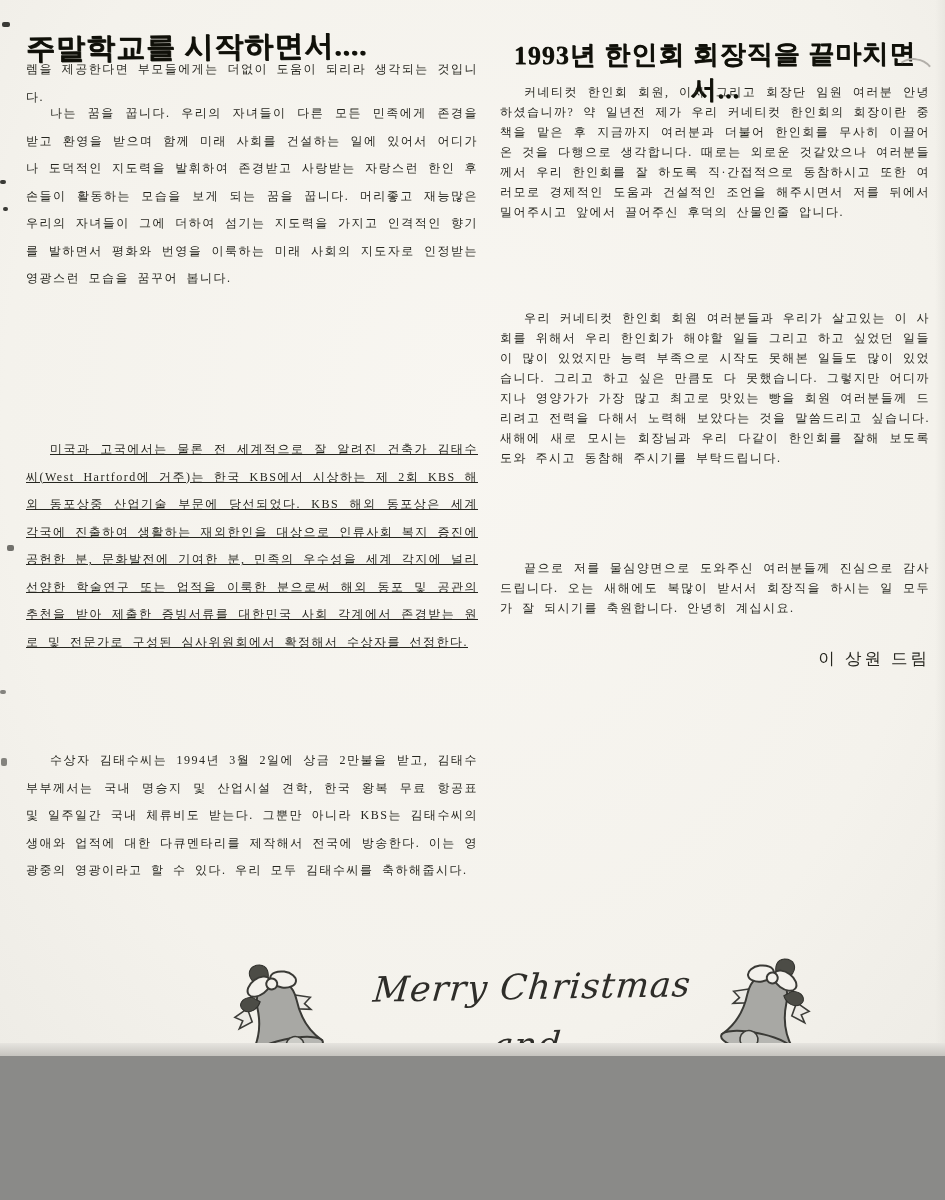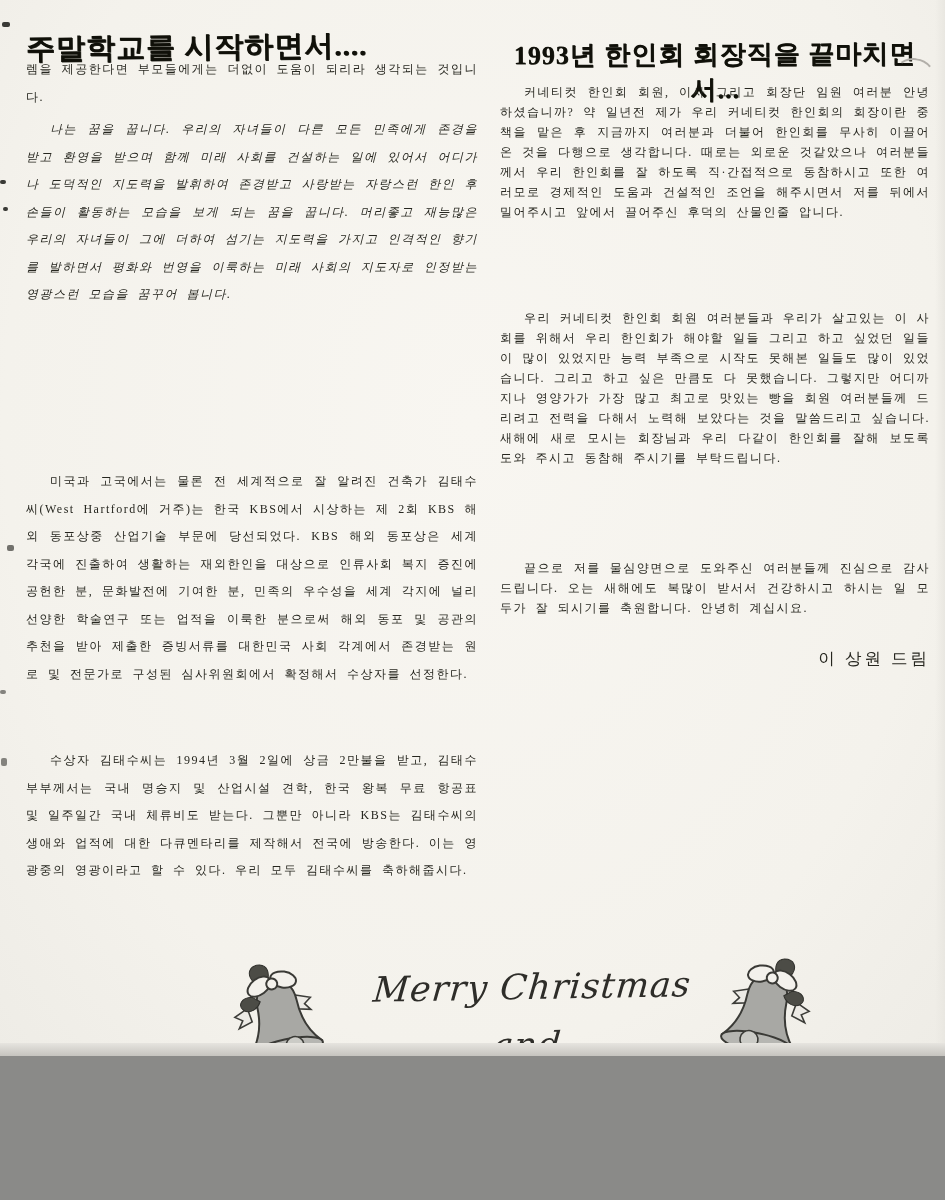--- a/index.html
+++ b/index.html
@@ -81,31 +81,31 @@
   }
 </style>
 </head>
 <body>
 
 <div class="page">
 
   <section class="col col-left">
     <h1 class="abs brush-title" style="top:8px;">주말학교를 시작하면서....</h1>
     <p class="abs body-text" style="top:56px;">렘을 제공한다면 부모들에게는 더없이 도움이 되리라 생각되는 것입니다.</p>
-    <p class="abs body-text indent" style="top:116px;font-style:italic;">나는 꿈을 꿉니다. 우리의 자녀들이 다른 모든 민족에게 존경을 받고 환영을 받으며 함께 미래 사회를 건설하는 일에 있어서 어디가나 도덕적인 지도력을 발휘하여 존경받고 사랑받는 자랑스런 한인 후손들이 활동하는 모습을 보게 되는 꿈을 꿉니다. 머리좋고 재능많은 우리의 자녀들이 그에 더하여 섬기는 지도력을 가지고 인격적인 향기를 발하면서 평화와 번영을 이룩하는 미래 사회의 지도자로 인정받는 영광스런 모습을 꿈꾸어 봅니다.</p>
+    <p class="abs body-text indent" style="top:100px;">나는 꿈을 꿉니다. 우리의 자녀들이 다른 모든 민족에게 존경을 받고 환영을 받으며 함께 미래 사회를 건설하는 일에 있어서 어디가나 도덕적인 지도력을 발휘하여 존경받고 사랑받는 자랑스런 한인 후손들이 활동하는 모습을 보게 되는 꿈을 꿉니다. 머리좋고 재능많은 우리의 자녀들이 그에 더하여 섬기는 지도력을 가지고 인격적인 향기를 발하면서 평화와 번영을 이룩하는 미래 사회의 지도자로 인정받는 영광스런 모습을 꿈꾸어 봅니다.</p>
 
-    <p class="abs body-text indent" style="top:468px;">미국과 고국에서는 물론 전 세계적으로 잘 알려진 건축가 김태수씨(West Hartford에 거주)는 한국 KBS에서 시상하는 제 2회 KBS 해외 동포상중 산업기술 부문에 당선되었다. KBS 해외 동포상은 세계 각국에 진출하여 생활하는 재외한인을 대상으로 인류사회 복지 증진에 공헌한 분, 문화발전에 기여한 분, 민족의 우수성을 세계 각지에 널리 선양한 학술연구 또는 업적을 이룩한 분으로써 해외 동포 및 공관의 추천을 받아 제출한 증빙서류를 대한민국 사회 각계에서 존경받는 원로 및 전문가로 구성된 심사위원회에서 확정해서 수상자를 선정한다.</p>
+    <p class="abs body-text indent" style="top:436px;text-decoration:underline;">미국과 고국에서는 물론 전 세계적으로 잘 알려진 건축가 김태수씨(West Hartford에 거주)는 한국 KBS에서 시상하는 제 2회 KBS 해외 동포상중 산업기술 부문에 당선되었다. KBS 해외 동포상은 세계 각국에 진출하여 생활하는 재외한인을 대상으로 인류사회 복지 증진에 공헌한 분, 문화발전에 기여한 분, 민족의 우수성을 세계 각지에 널리 선양한 학술연구 또는 업적을 이룩한 분으로써 해외 동포 및 공관의 추천을 받아 제출한 증빙서류를 대한민국 사회 각계에서 존경받는 원로 및 전문가로 구성된 심사위원회에서 확정해서 수상자를 선정한다.</p>
     <p class="abs body-text indent" style="top:747px;">수상자 김태수씨는 1994년 3월 2일에 상금 2만불을 받고, 김태수 부부께서는 국내 명승지 및 산업시설 견학, 한국 왕복 무료 항공표 및 일주일간 국내 체류비도 받는다. 그뿐만 아니라 KBS는 김태수씨의 생애와 업적에 대한 다큐멘타리를 제작해서 전국에 방송한다. 이는 영광중의 영광이라고 할 수 있다. 우리 모두 김태수씨를 축하해줍시다.</p>
   </section>
 
   <section class="col col-right">
     <h1 class="abs brush-title center" style="top:20px;font-size:26px;">1993년 한인회 회장직을 끝마치면서...</h1>
     <p class="abs body-text indent" style="top:82px;">커네티컷 한인회 회원, 이사 그리고 회장단 임원 여러분 안녕하셨습니까? 약 일년전 제가 우리 커네티컷 한인회의 회장이란 중책을 맡은 후 지금까지 여러분과 더불어 한인회를 무사히 이끌어온 것을 다행으로 생각합니다. 때로는 외로운 것같았으나 여러분들께서 우리 한인회를 잘 하도록 직·간접적으로 동참하시고 또한 여러모로 경제적인 도움과 건설적인 조언을 해주시면서 저를 뒤에서 밀어주시고 앞에서 끌어주신 후덕의 산물인줄 압니다.</p>
     <p class="abs body-text indent" style="top:308px;">우리 커네티컷 한인회 회원 여러분들과 우리가 살고있는 이 사회를 위해서 우리 한인회가 해야할 일들 그리고 하고 싶었던 일들이 많이 있었지만 능력 부족으로 시작도 못해본 일들도 많이 있었습니다. 그리고 하고 싶은 만큼도 다 못했습니다. 그렇지만 어디까지나 영양가가 가장 많고 최고로 맛있는 빵을 회원 여러분들께 드리려고 전력을 다해서 노력해 보았다는 것을 말씀드리고 싶습니다. 새해에 새로 모시는 회장님과 우리 다같이 한인회를 잘해 보도록 도와 주시고 동참해 주시기를 부탁드립니다.</p>
-    <p class="abs body-text indent" style="top:558px;">끝으로 저를 물심양면으로 도와주신 여러분들께 진심으로 감사드립니다. 오는 새해에도 복많이 받서서 건강하시고 하시는 일 모두가 잘 되시기를 축원합니다. 안녕히 계십시요.</p>
+    <p class="abs body-text indent" style="top:558px;">끝으로 저를 물심양면으로 도와주신 여러분들께 진심으로 감사드립니다. 오는 새해에도 복많이 받서서 회장직을 하시는 일 모두가 잘 되시기를 축원합니다. 안녕히 계십시요.</p>
     <div class="abs signature" style="top:648px;">이 상원 드림</div>
   </section>
 
   <svg class="bell bell-left" viewBox="0 0 104 122">
     <g transform="rotate(-12 52 60)">
       <path d="M22 44 L8 50 L15 55 L10 62 L24 58 Z" fill="#eceae5" stroke="#3c3c38" stroke-width="1.6"></path>
       <path d="M70 40 L86 46 L79 51 L84 58 L68 54 Z" fill="#eceae5" stroke="#3c3c38" stroke-width="1.6"></path>
       <path d="M52 20 C41 20 32 31 32 46 C32 66 25 80 16 90 L88 90 C79 80 72 66 72 46 C72 31 63 20 52 20 Z" fill="#a8a8a4" stroke="#3a3a36" stroke-width="2"></path>
       <ellipse cx="52" cy="92" rx="37" ry="10" fill="#b6b6b2" stroke="#3a3a36" stroke-width="2"></ellipse>
       <circle cx="61" cy="90" r="9" fill="#cbcbc6" stroke="#3a3a36" stroke-width="1.6"></circle>

